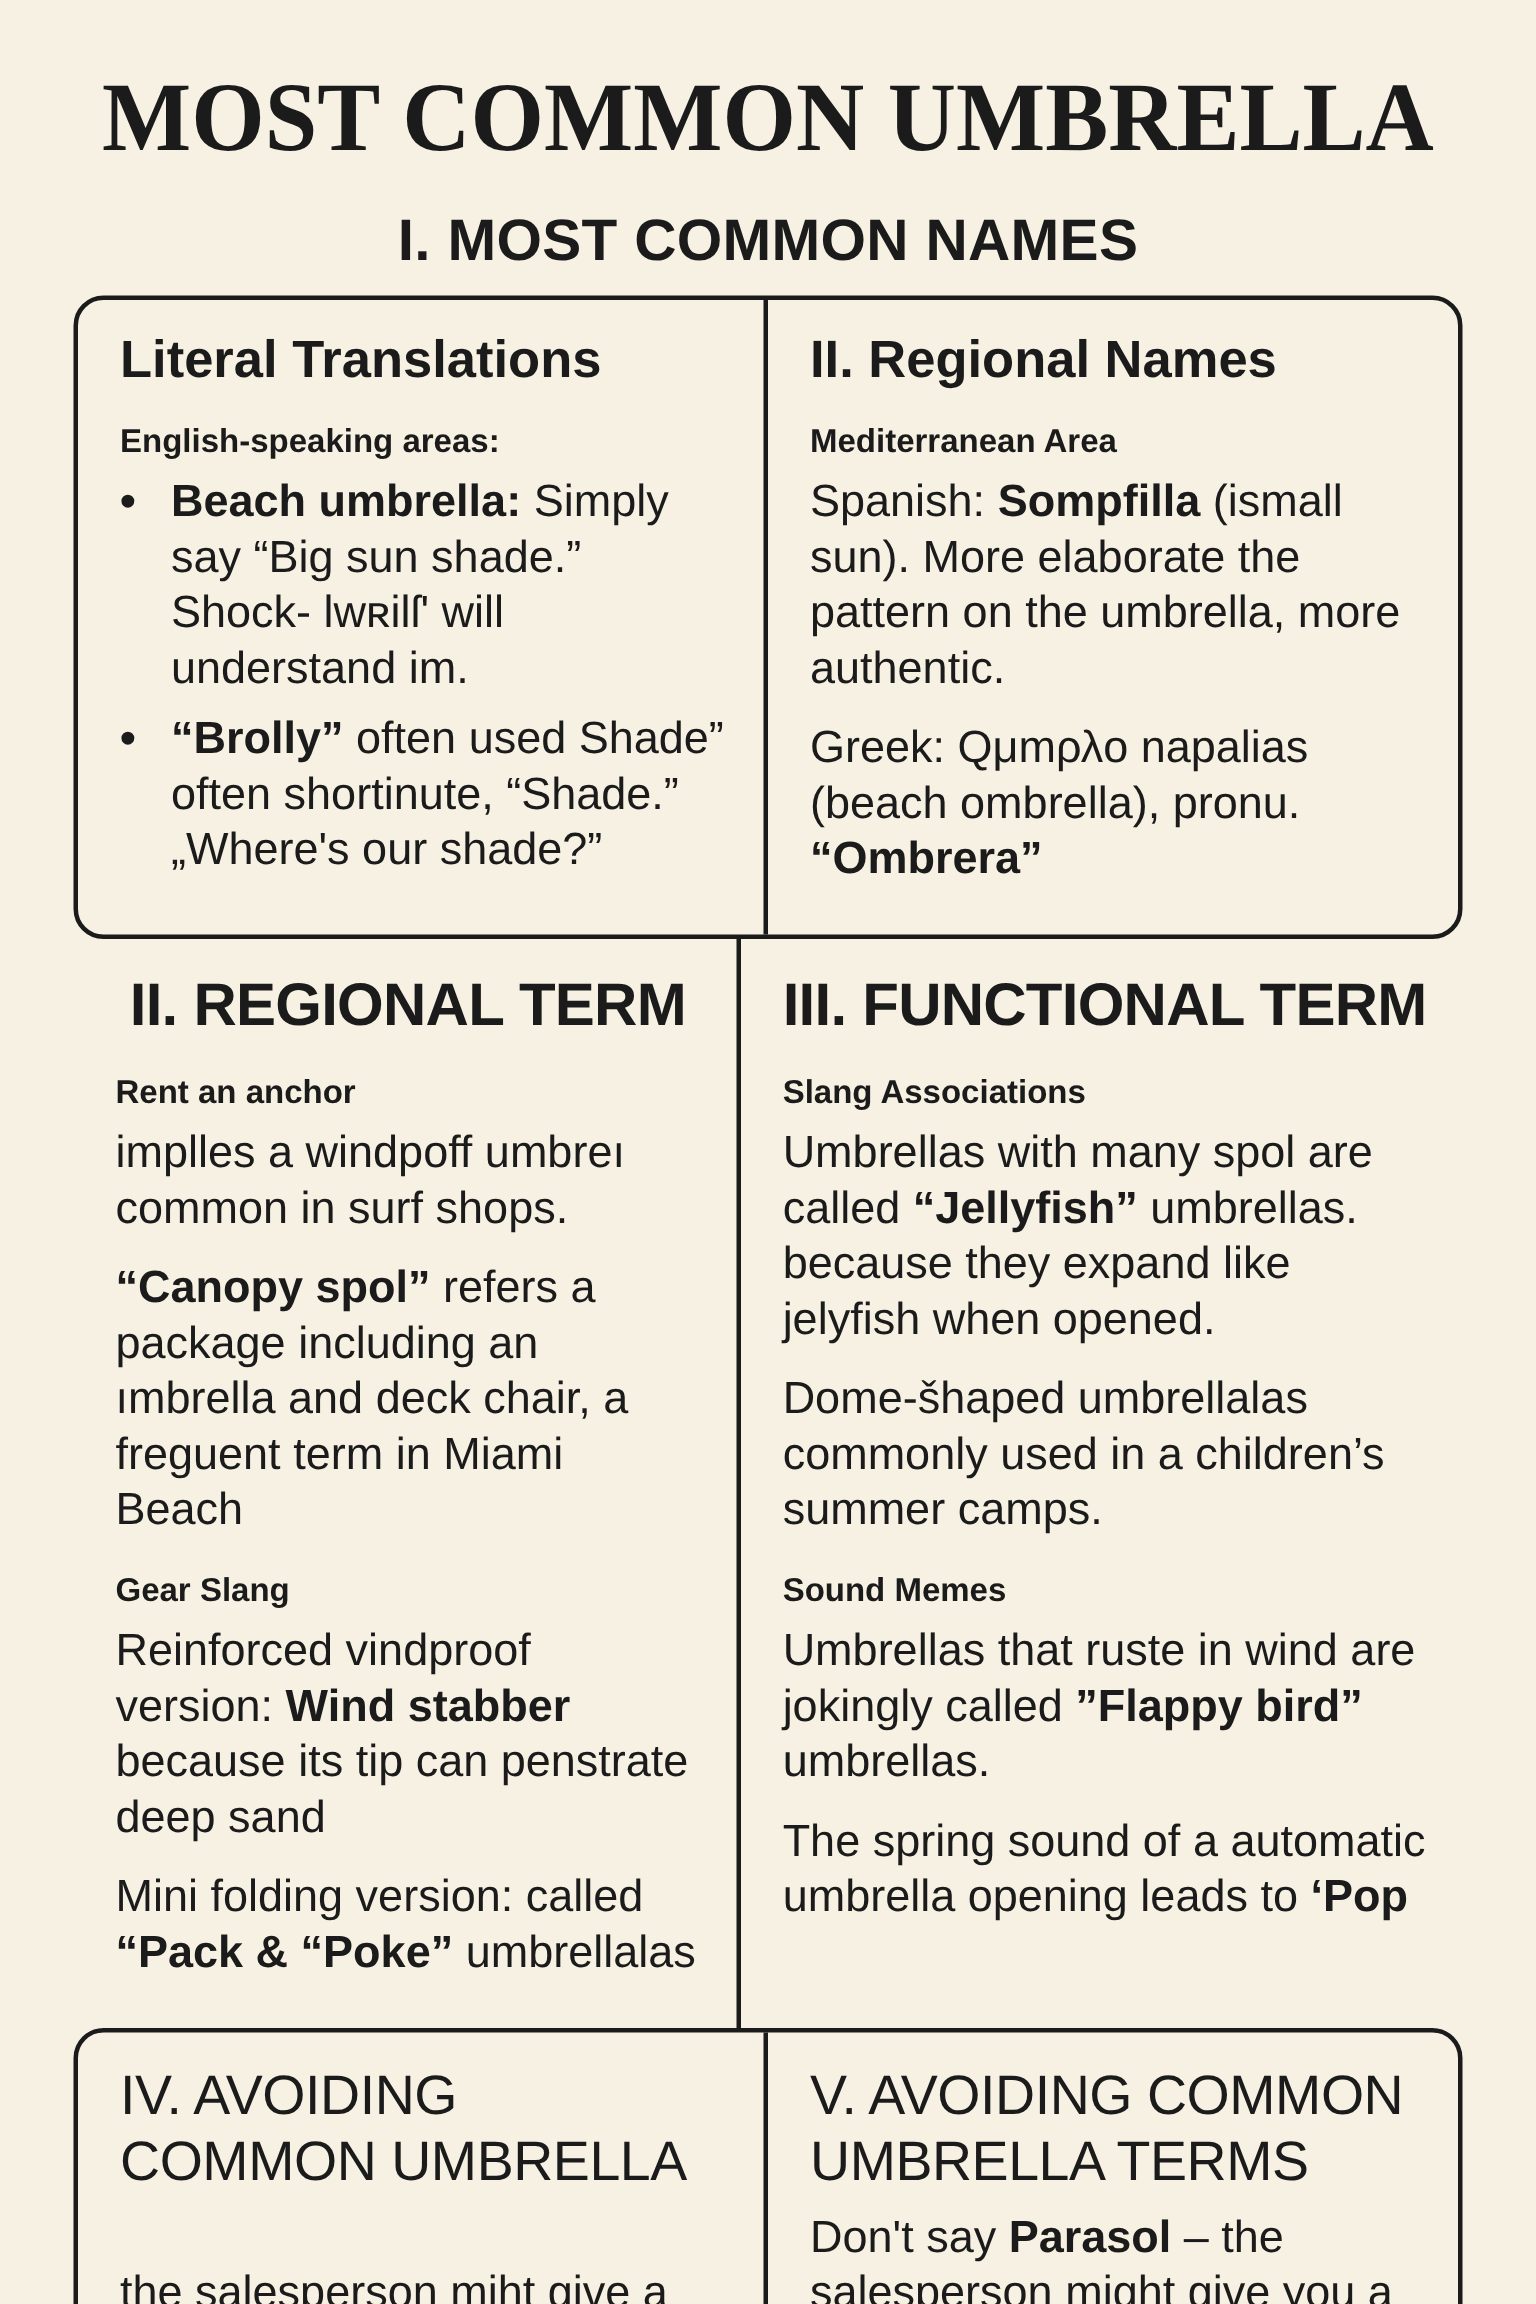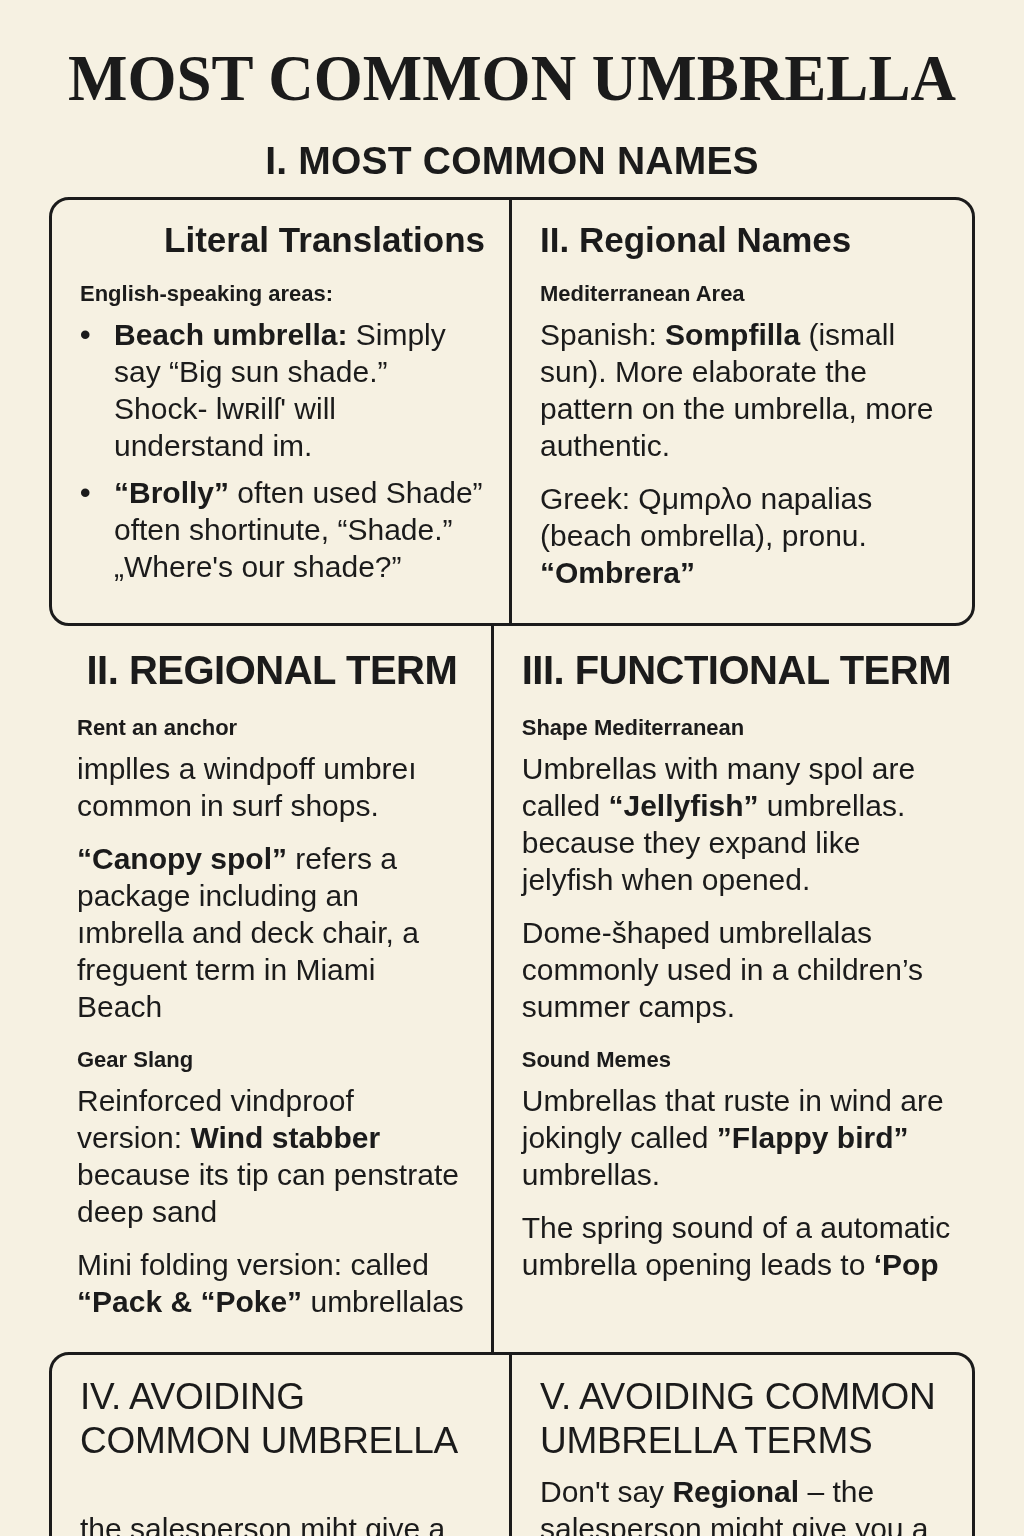--- a/index.html
+++ b/index.html
@@ -51,21 +51,21 @@
     box-sizing:border-box;
   }
   .cell-left{border-right:3px solid #1b1b1b;}
 
   .panel-heading{
     font-size:35px;
     font-weight:700;
     margin:8px 0 6px 0;
     line-height:1.12;
   }
-  .centered{text-align:right;}
+  .centered{text-align:left;}
 
   .section-heading{
     font-size:40px;
     font-weight:700;
     text-align:center;
     letter-spacing:-0.5px;
     white-space:nowrap;
     margin:10px 0 10px 0;
   }
   .bottom-heading{
@@ -143,39 +143,39 @@
             <p class="body-para"><span>implles a windpoff umbreı common in surf shops.</span></p>
             <p class="body-para"><b>“Canopy spol”</b><span> refers a package including an ımbrella and deck chair, a freguent term in Miami Beach</span></p>
             <p class="subhead">Gear Slang</p>
             <p class="body-para"><span>Reinforced vindproof version: </span><b>Wind stabber</b><span> because its tip can penstrate deep sand</span></p>
             <p class="body-para"><span>Mini folding version: called </span><b>“Pack &amp; “Poke”</b><span> umbrellalas</span></p>
           </div>
       </div>
       <div class="cell">
         <div class="section-heading">III. FUNCTIONAL TERM</div>
         <div>
-            <p class="subhead">Shape Mediterranean</p>
+            <p class="subhead">Slang Associations</p>
             <p class="body-para"><span>Umbrellas with many spol are called </span><b>“Jellyfish”</b><span> umbrellas. because they expand like jelyfish when opened.</span></p>
             <p class="body-para"><span>Dome-šhaped umbrellalas commonly used in a children’s summer camps.</span></p>
             <p class="subhead">Sound Memes</p>
             <p class="body-para"><span>Umbrellas that ruste in wind are jokingly called </span><b>”Flappy bird”</b><span> umbrellas.</span></p>
             <p class="body-para"><span>The spring sound of a automatic umbrella opening leads to </span><b>‘Pop</b></p>
           </div>
       </div>
     </div>
 
     <div class="panel panel-bottom">
       <div class="cell cell-left">
         <div class="bottom-heading">IV. AVOIDING COMMON UMBRELLA</div>
         <div>
             <p class="body-para"><br><span>the salesperson miht give a small women’s parasol (dlameter &lt; 1 m)</span></p>
           </div>
       </div>
       <div class="cell">
         <div class="bottom-heading">V. AVOIDING COMMON UMBRELLA TERMS</div>
         <div>
-            <p class="body-para"><span>Don't say </span><b>Regional</b><span> – the salesperson might give you a small wornen’s </span></p>
+            <p class="body-para"><span>Don't say </span><b>Parasol</b><span> – the salesperson might give you a small wornen’s </span></p>
           </div>
       </div>
     </div>
 
   </div>
 </div>
 
 </body></html>

